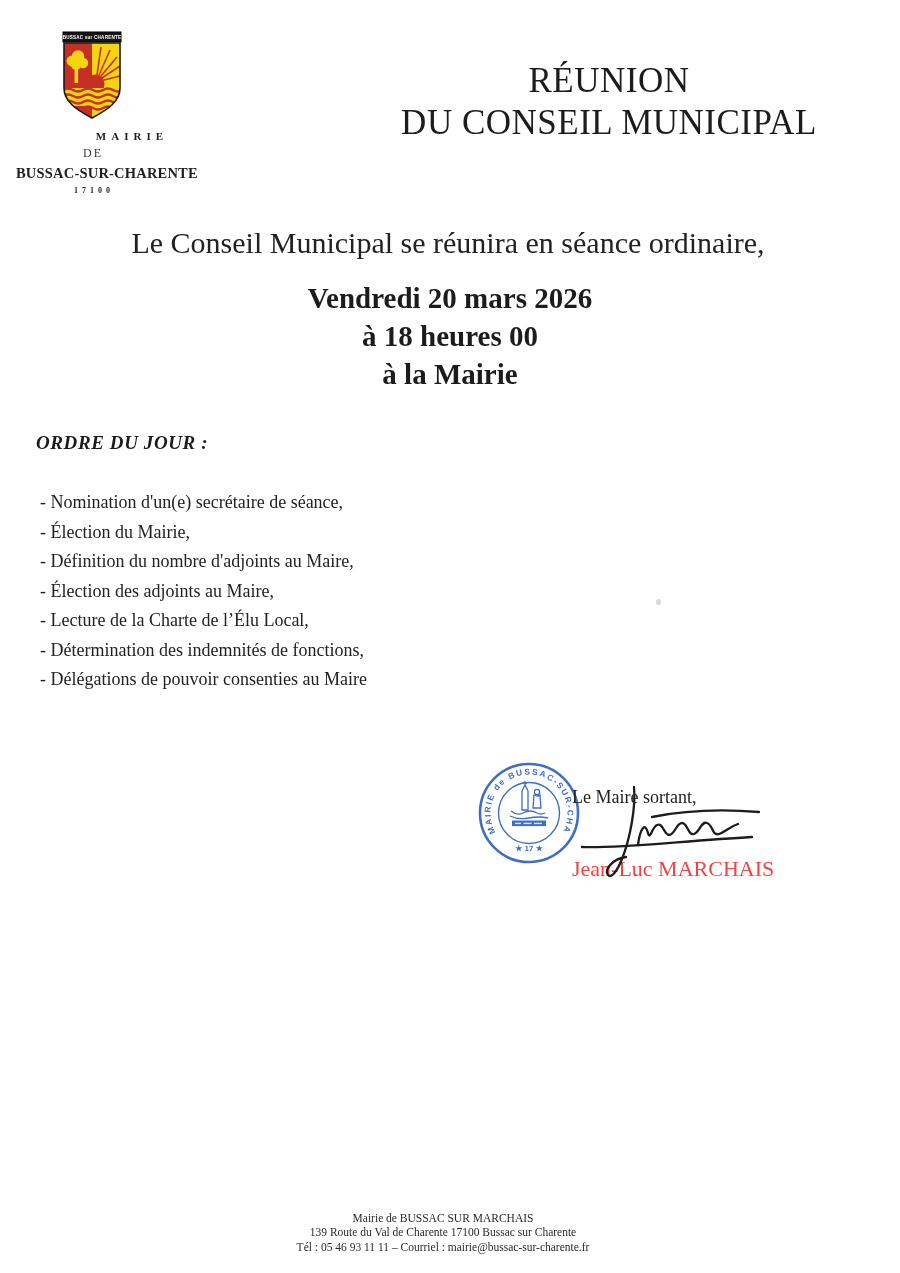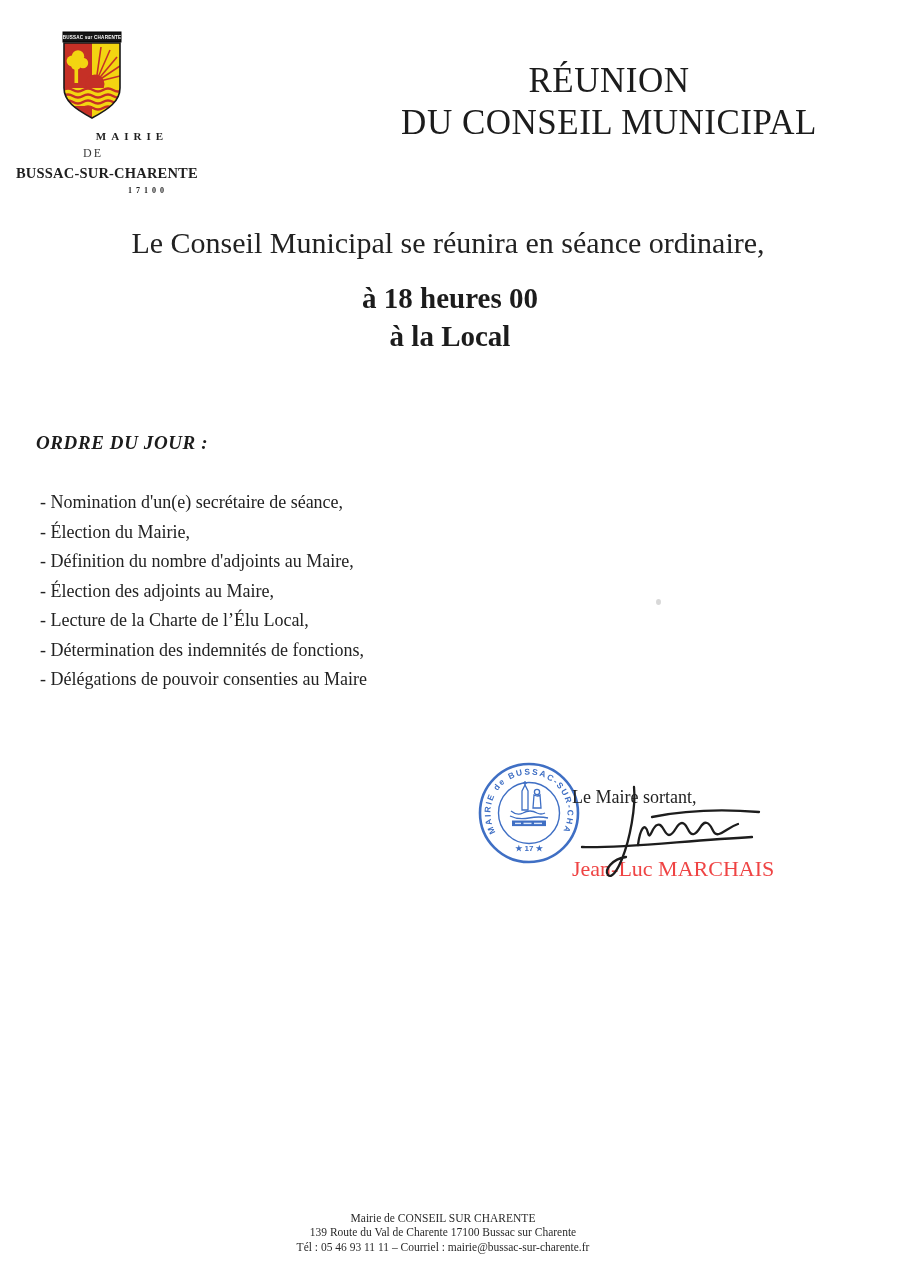--- a/index.html
+++ b/index.html
@@ -12,21 +12,21 @@
     overflow:hidden;
   }
   .abs { position:absolute; }
 
   
   .logo-block { left:16px; top:30px; width:152px; text-align:center; }
   .logo-shield { display:block; margin:0 auto; }
   .logo-mairie { font-size:11px; font-weight:bold; letter-spacing:5px; margin-top:8px; padding-left:5px;text-align:right; }
   .logo-de { font-size:12px; letter-spacing:2px; margin-top:4px; color:#3a3a3a; padding-left:2px;}
   .logo-commune { font-size:14.5px; font-weight:bold; margin-top:4px; white-space:nowrap; letter-spacing:0.2px;text-align:center; }
-  .logo-cp { font-size:8px; font-weight:bold; letter-spacing:4px; margin-top:4px; padding-left:4px;text-align:right; }
+  .logo-cp { font-size:8px; font-weight:bold; letter-spacing:4px; margin-top:4px; padding-left:4px; }
 
   
   .doc-title { left:383px; top:60px; width:452px; text-align:center;
     font-size:35px; font-weight:normal; line-height:42px; letter-spacing:0.5px; color:#1c1c1c; }
 
   
   .intro-line { left:0; top:226px; width:896px; text-align:center; font-size:30px; color:#222; }
 
   
   .meeting-block { left:0; top:279px; width:900px; text-align:center;
@@ -105,22 +105,23 @@
 </div>
 
 <div class="abs doc-title">
   <div>RÉUNION</div>
   <div>DU CONSEIL MUNICIPAL</div>
 </div>
 
 <div class="abs intro-line">Le Conseil Municipal se réunira en séance ordinaire,</div>
 
 <div class="abs meeting-block">
+  <div>Vendredi 20 mars 2026</div>
   <div>à 18 heures 00</div>
-  <div>à la Local</div>
+  <div>à la Mairie</div>
 </div>
 
 <div class="abs agenda-heading">ORDRE DU JOUR :</div>
 <div class="abs agenda-list">
   <div class="agenda-item">- Nomination d'un(e) secrétaire de séance,</div>
   <div class="agenda-item">- Élection du Mairie,</div>
   <div class="agenda-item">- Définition du nombre d'adjoints au Maire,</div>
   <div class="agenda-item">- Élection des adjoints au Maire,</div>
   <div class="agenda-item">- Lecture de la Charte de l’Élu Local,</div>
   <div class="agenda-item">- Détermination des indemnités de fonctions,</div>
@@ -171,16 +172,16 @@
 
     <path d="M 86 62 C 88 46, 93 38, 96 50 C 98 58, 100 44, 105 42 C 111 39, 112 52, 117 52 C 123 52, 124 40, 130 40 C 136 40, 136 53, 142 51 C 148 49, 149 38, 155 40 C 161 42, 160 53, 167 51 C 173 49, 177 44, 186 41"></path>
 
     <path d="M 100 34 C 130 28, 170 26, 207 29"></path>
 
     <path d="M 30 64 C 60 66, 130 58, 200 54"></path>
   </g>
 </svg>
 
 <div class="abs doc-footer">
-  <div>Mairie de CONSEIL SUR CHARENTE</div>
+  <div>Mairie de BUSSAC SUR MARCHAIS</div>
   <div>139 Route du Val de Charente 17100 Bussac sur Charente</div>
   <div>Tél : 05 46 93 11 11 – Courriel : mairie@bussac-sur-charente.fr</div>
 </div>
 
 </body></html>

